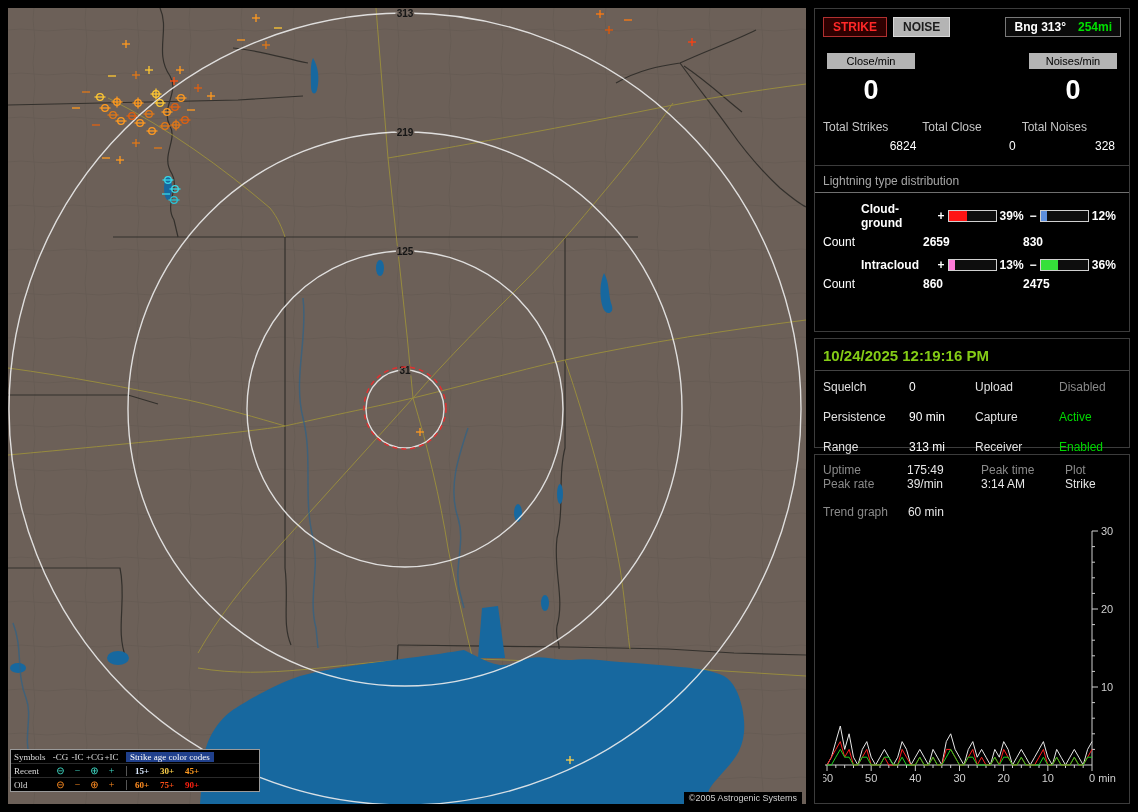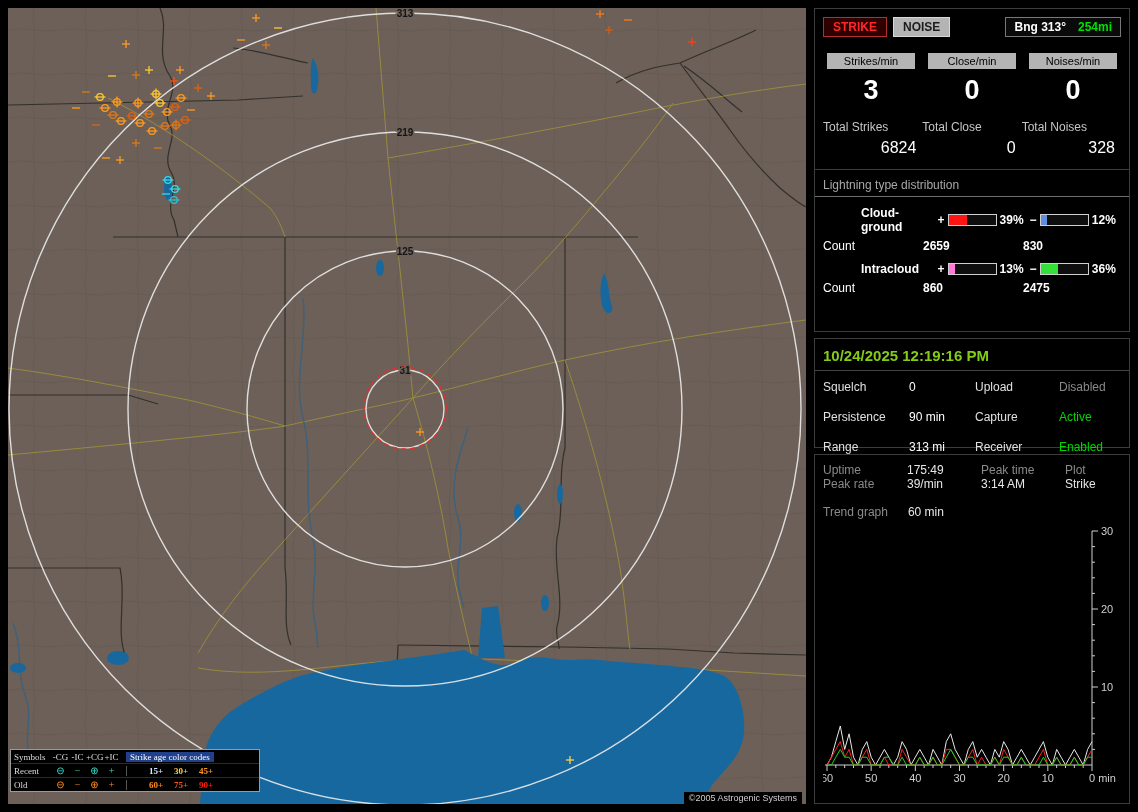--- a/index.html
+++ b/index.html
@@ -13,21 +13,21 @@
   .map-svg { display:block; width:798px; height:796px; }
   .ring-label { font:bold 10px "Liberation Sans", sans-serif; fill:#151515;
                 stroke:#6c6058; stroke-width:3px; paint-order:stroke; text-anchor:middle; }
   .legend { position:absolute; left:2px; bottom:12px; width:248px; background:#000;
             border:1px solid #9a9a9a; font-size:9px; color:#ddd;font-family:Liberation Serif, serif; }
   .lg-row { display:flex; align-items:center; height:13px; padding:0 3px; }
   .lg-row + .lg-row { border-top:1px solid #2a2a2a; }
   .lg-name { width:38px; }
   .lg-col { width:17px; text-align:center; }
   .lg-glyph { width:17px; text-align:center; font-size:10px; line-height:10px; }
-  .lg-ages { display:flex; margin-left:6px; border-left:1px solid #555; padding-left:22px; }
+  .lg-ages { display:flex; margin-left:6px; border-left:1px solid #555; padding-left:8px; }
   .lg-age { width:25px; font-weight:bold; }
   .age-header { background:#20408c; color:#fff; padding:0 4px; margin-left:6px; white-space:nowrap; }
   .copyright { position:absolute; right:4px; bottom:0px; background:#000; color:#cfcfcf;
                font-size:9px; padding:1px 5px; }
   
   .panel { position:absolute; left:814px; top:8px; width:316px; height:796px;
            display:flex; flex-direction:column; gap:6px; box-sizing:border-box; }
   .sec { background:#000; border:1px solid #3c3c3c; padding:8px; box-sizing:border-box; }
   .sec1 { height:324px; }
   .sec2 { height:110px; }
@@ -41,21 +41,21 @@
   .bng-label { color:#fff; }
   .bng-val { color:#00e000; }
   .rates { display:flex; justify-content:space-between; margin-top:16px; }
   .rate-col { width:96px; }
   .rate-badge { background:#b4b4b4; color:#000; font-size:11px; padding:2px 0;
                 width:88px; margin:0 auto; text-align:center; }
   .rate-num { text-align:center; font-size:27px; font-weight:bold; color:#fff; margin-top:6px; }
   .totals { display:flex; justify-content:space-between; margin-top:14px; }
   .tot { width:100px; }
   .tot-label { color:#c6c6c6; font-size:12px; }
-  .tot-val { color:#fff; font-size:16px; text-align:right; padding-right:6px; margin-top:5px; }
+  .tot-val { color:#fff; font-size:12px; text-align:right; padding-right:6px; margin-top:5px; }
   .sep { border-top:1px solid #3c3c3c; margin:12px -8px 8px; }
   .dist-title { color:#a8a8a8; font-size:12px; margin:0 -8px; padding:0 8px 4px;
                 border-bottom:1px solid #6f6f6f; }
   .dist-row { display:flex; align-items:center; margin-top:9px; font-size:12px; }
   .dist-label { width:88px; font-weight:bold; color:#fff;margin-left:38px; }
   .sign { width:10px; text-align:center; color:#fff; font-weight:bold; }
   .bar { width:54px; height:10px; border:1px solid #d0d0d0; background:#0e0e0e;
          margin:0 3px; display:inline-block; }
   .bar-fill { display:block; height:100%; width:0; }
   .pct { width:34px; font-weight:bold; color:#fff; }
@@ -287,24 +287,20 @@
       <div class="btn strike">STRIKE</div>
       <div class="btn noise">NOISE</div>
       <div class="bng-box">
         <span class="bng-label">Bng 313°</span>
         <span class="bng-val">254mi</span>
       </div>
     </div>
 
     <div class="rates">
       <div class="rate-col">
-        <div class="rate-badge">Strikes/min</div>
-        <div class="rate-num">3</div>
-      </div>
-      <div class="rate-col">
         <div class="rate-badge">Close/min</div>
         <div class="rate-num">0</div>
       </div>
       <div class="rate-col">
         <div class="rate-badge">Noises/min</div>
         <div class="rate-num">0</div>
       </div>
     </div>
 
     <div class="totals">

